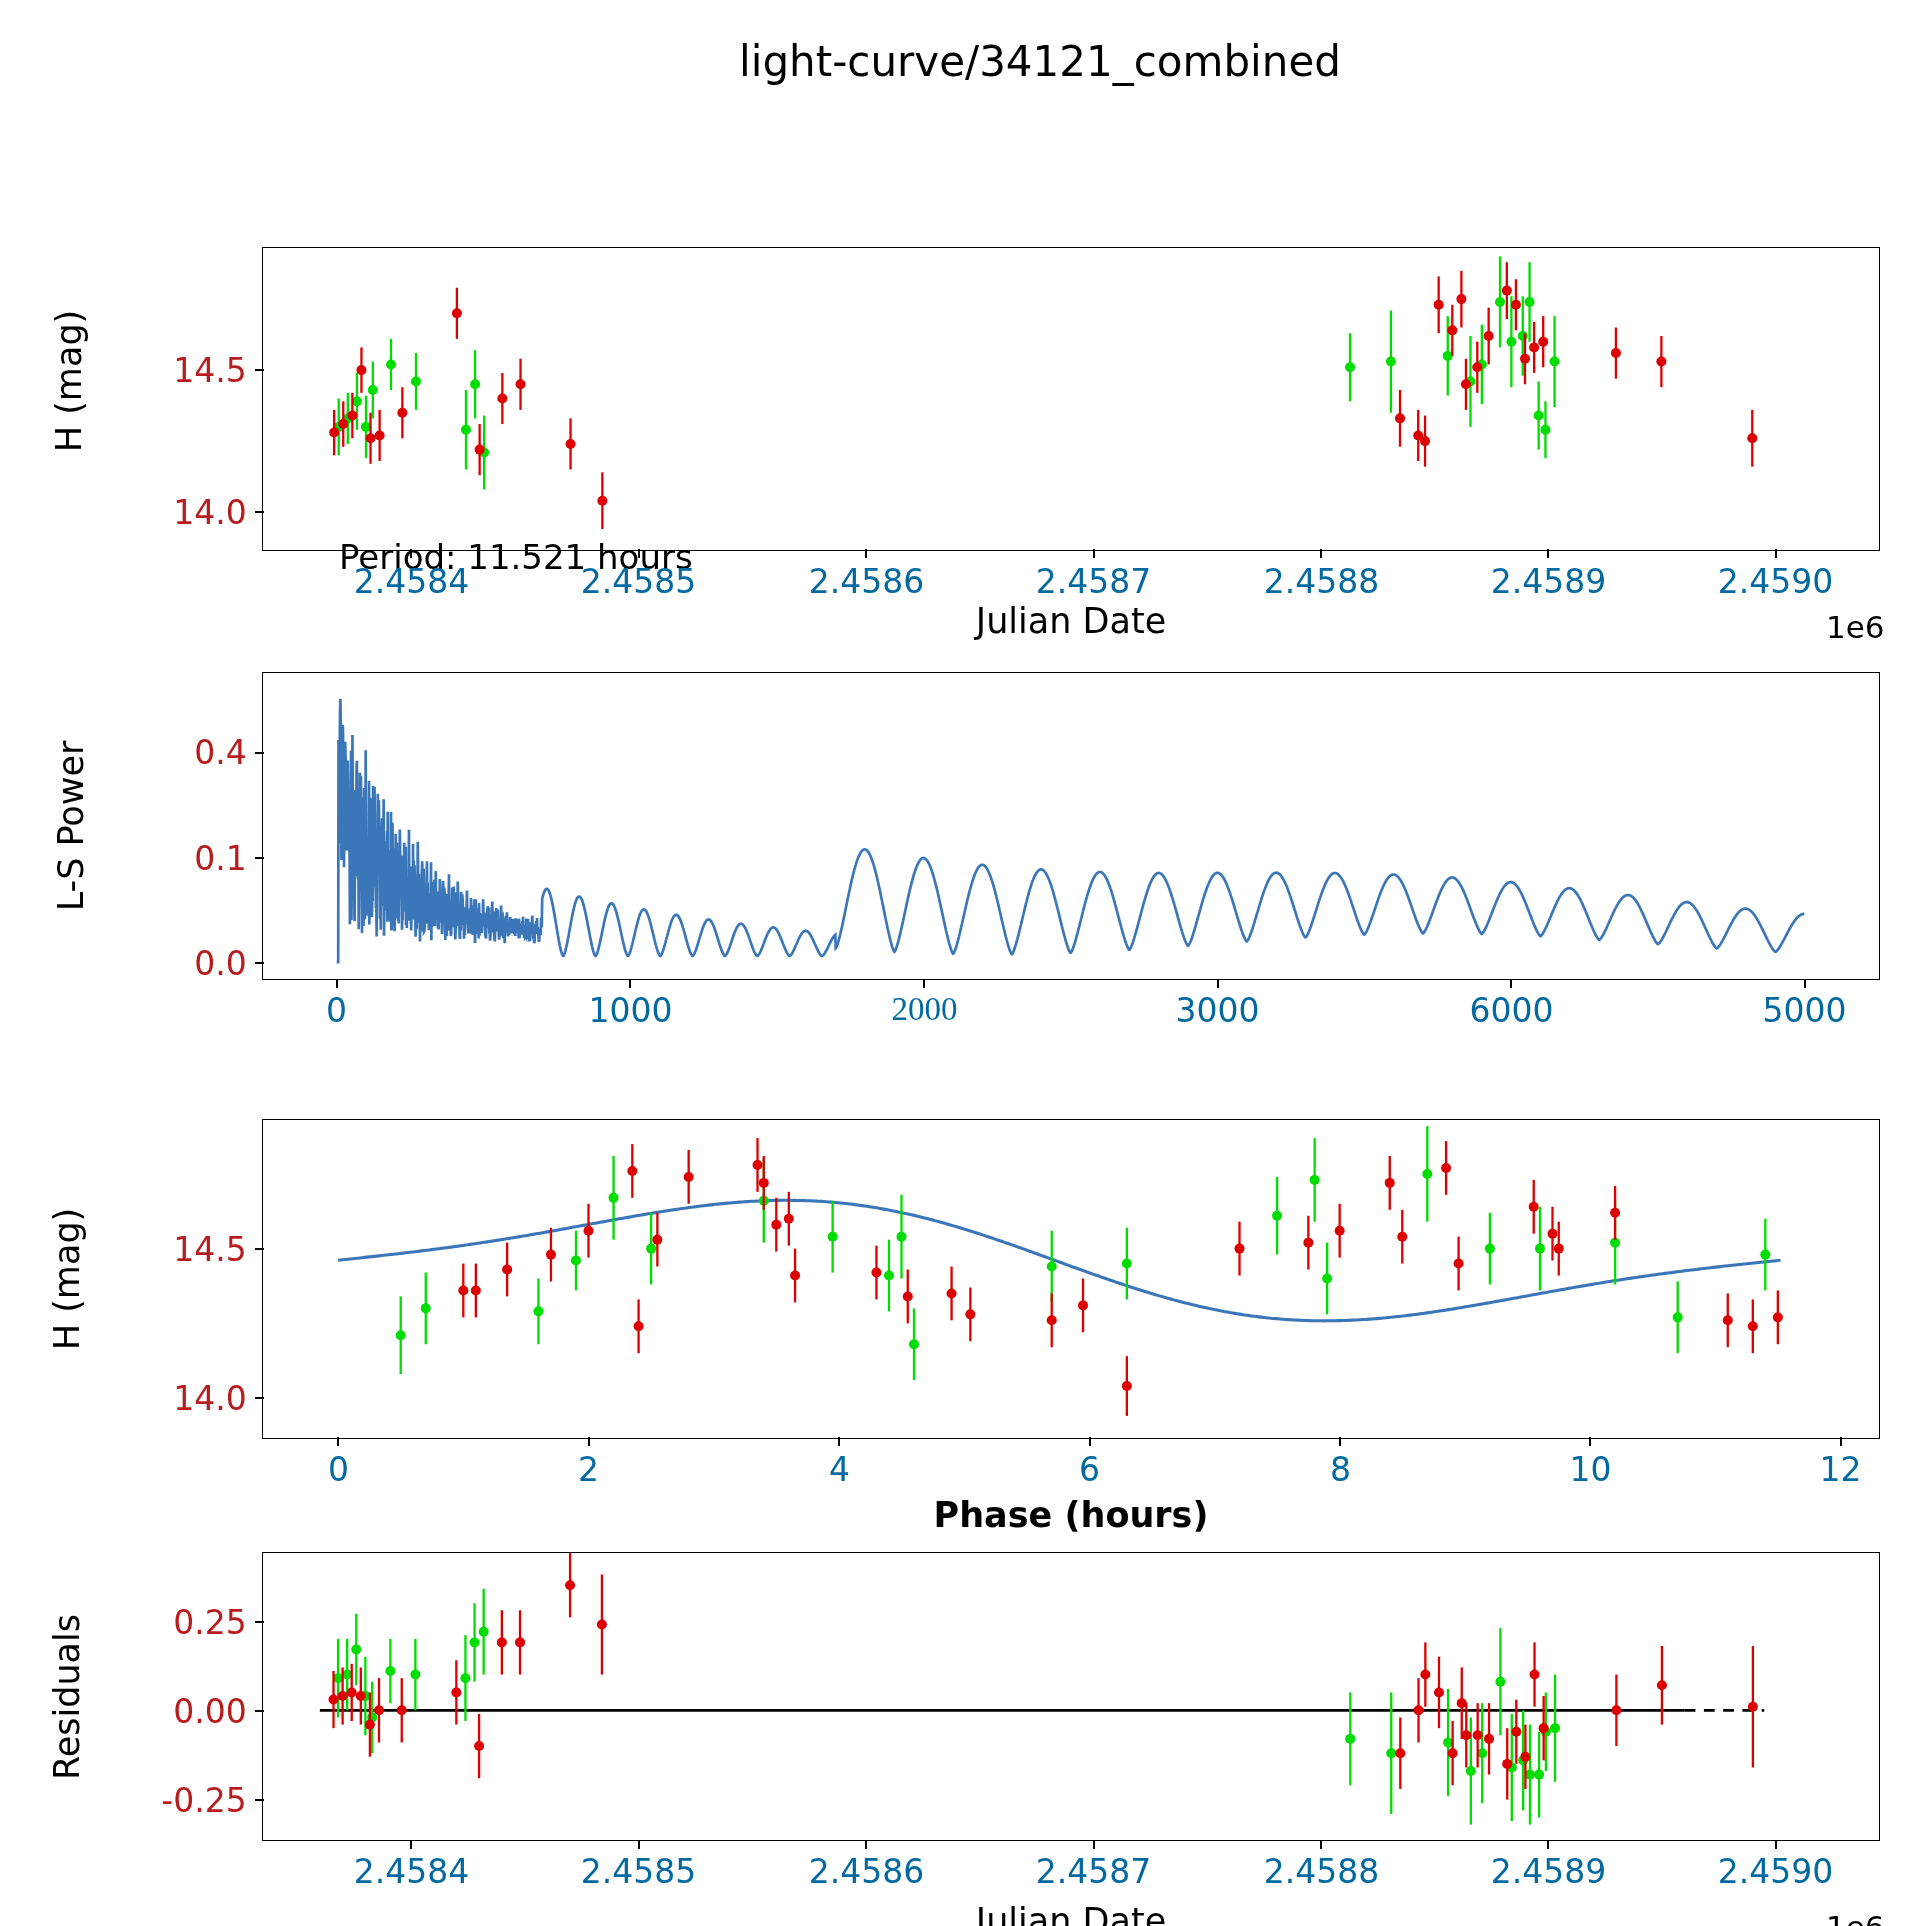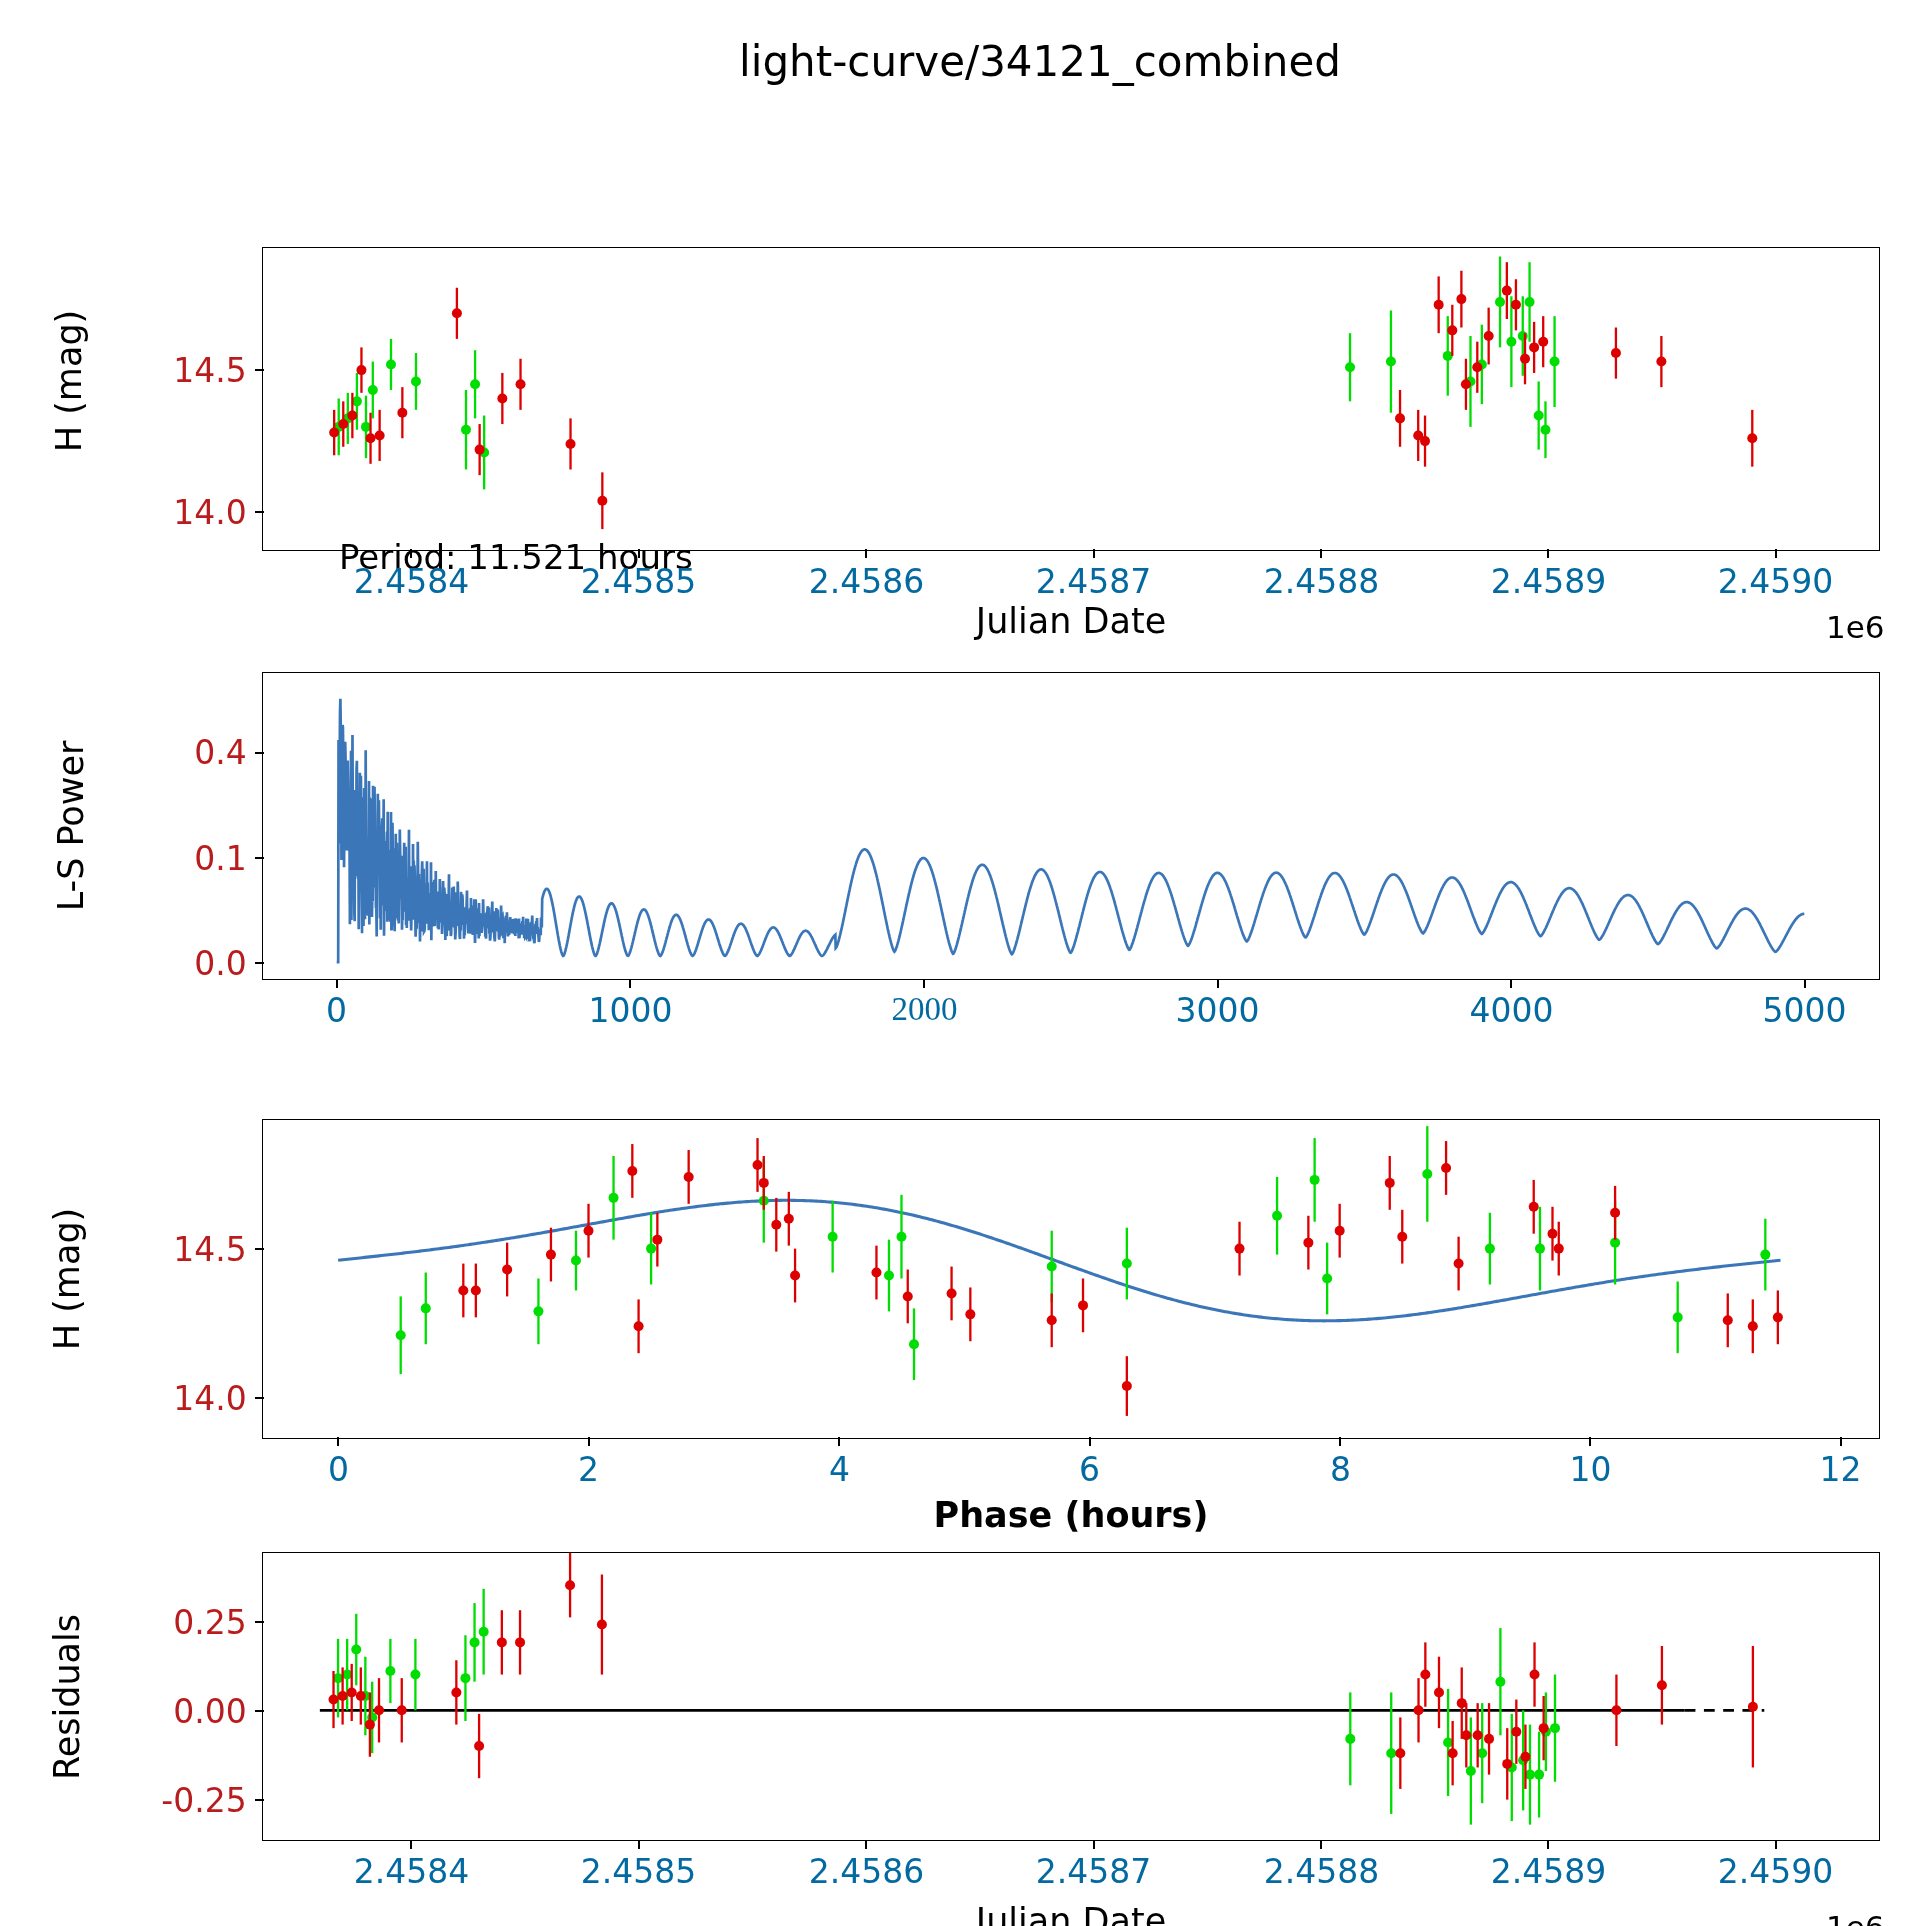--- a/index.html
+++ b/index.html
@@ -168,21 +168,21 @@
   <div id="p2ticks">
       <div class="tickmark" style="left: 336px; top: 979px; width: 2.3px; height: 8.5px;"></div>
       <div class="tick" style="left: 221px; top: 991px; width: 231px;">0</div>
       <div class="tickmark" style="left: 629px; top: 979px; width: 2.3px; height: 8.5px;"></div>
       <div class="tick" style="left: 515px; top: 991px; width: 231px;">1000</div>
       <div class="tickmark" style="left: 923px; top: 979px; width: 2.3px; height: 8.5px;"></div>
       <div class="tick" style="left: 809px; top: 991px; width: 231px; font-family: Liberation Serif, serif;">2000</div>
       <div class="tickmark" style="left: 1217px; top: 979px; width: 2.3px; height: 8.5px;"></div>
       <div class="tick" style="left: 1102px; top: 991px; width: 231px;">3000</div>
       <div class="tickmark" style="left: 1510px; top: 979px; width: 2.3px; height: 8.5px;"></div>
-      <div class="tick" style="left: 1396px; top: 991px; width: 231px;">4000</div>
+      <div class="tick" style="left: 1396px; top: 991px; width: 231px;">6000</div>
       <div class="tickmark" style="left: 1804px; top: 979px; width: 2.3px; height: 8.5px;"></div>
       <div class="tick" style="left: 1689px; top: 991px; width: 231px;">5000</div>
       <div class="tickmark" style="left: 255px; top: 962px; width: 8.5px; height: 2.3px;"></div>
       <div class="ytick" style="left: 7.7px; top: 944px; width: 239px;">0.0</div>
       <div class="tickmark" style="left: 255px; top: 857px; width: 8.5px; height: 2.3px;"></div>
       <div class="ytick" style="left: 7.7px; top: 839px; width: 239px;">0.1</div>
       <div class="tickmark" style="left: 255px; top: 752px; width: 8.5px; height: 2.3px;"></div>
       <div class="ytick" style="left: 7.7px; top: 733px; width: 239px;">0.4</div>
     </div>
 

